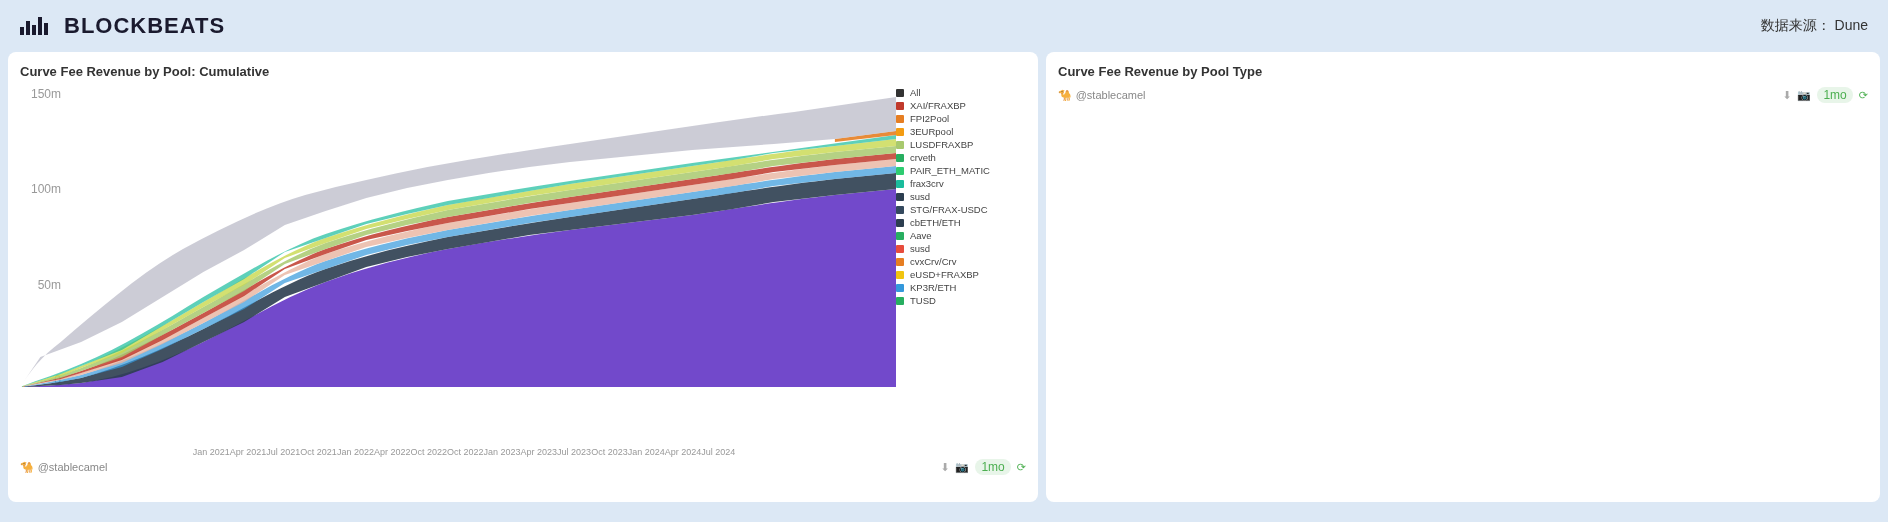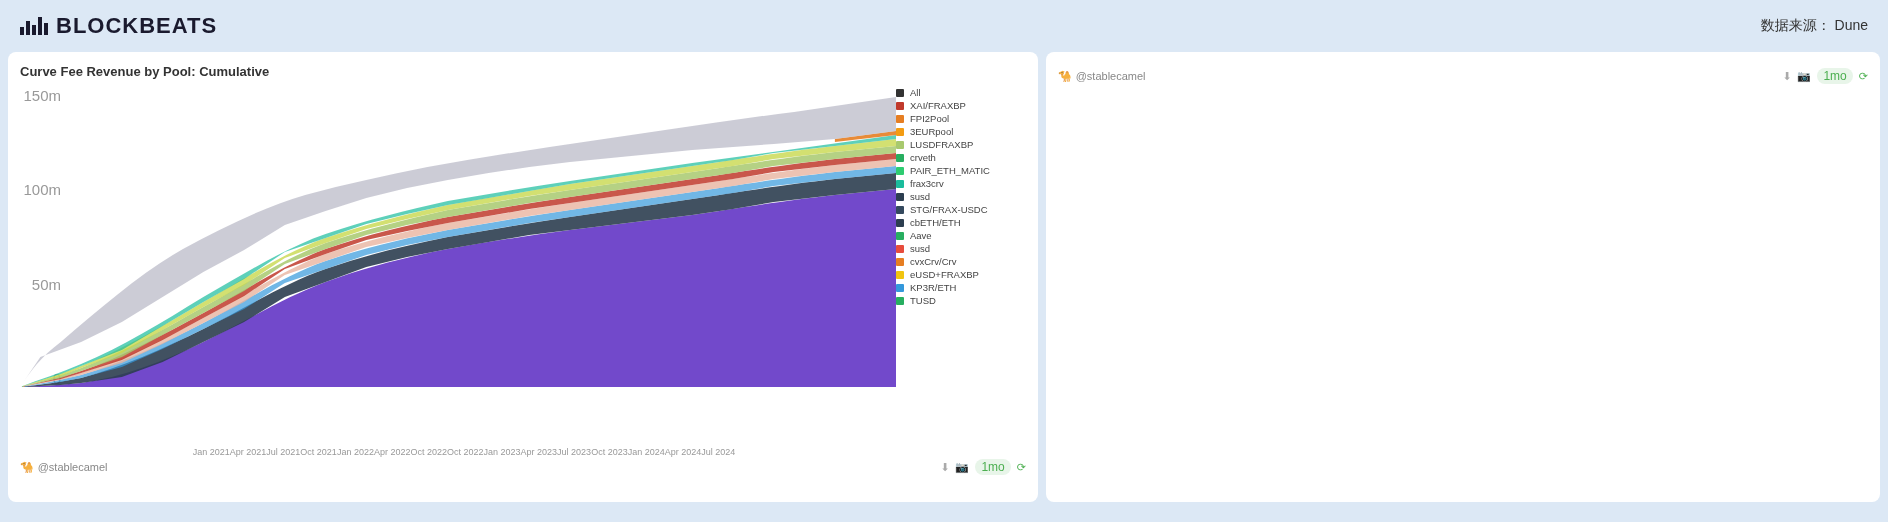--- a/index.html
+++ b/index.html
@@ -13,21 +13,21 @@
       background: #dce8f5;
       padding: 10px 20px;
       display: flex;
       align-items: center;
       justify-content: space-between;
       height: 52px;
     }
     .logo {
       display: flex;
       align-items: center;
-      gap: 8px;
+      gap: 16px;
     }
     .logo-bars {
       display: flex;
       gap: 2px;
       align-items: flex-end;
     }
     .logo-bar {
       background: #1a1a2e;
       width: 4px;
     }
@@ -72,21 +72,21 @@
       top: 0;
       bottom: 40px;
       width: 45px;
       display: flex;
       flex-direction: column;
       justify-content: space-between;
       align-items: flex-end;
       padding-right: 4px;
     }
     .y-label {
-      font-size: 15px;
+      font-size: 12px;
       color: #999;
     }
     .x-label {
       font-size: 9px;
       color: #999;
     }
     .legend-area {
       position: absolute;
       right: 0;
       top: 0;
@@ -314,20 +314,21 @@
       <div class="footer-right">
         <span style="cursor:pointer;color:#aaa;">⬇</span>
         <span style="cursor:pointer;color:#aaa;">📷</span>
         <span class="tag-green">1mo</span>
         <span style="cursor:pointer;color:#4caf50;">⟳</span>
       </div>
     </div>
   </div>
 
   <div class="chart-panel chart-panel-right">
+    <div class="chart-title">Curve Fee Revenue by Pool Type</div>
 
     <div class="chart-footer">
       <div class="footer-left">
         <span style="color:#aaa;">🐪</span>
         <span>@stablecamel</span>
       </div>
       <div class="footer-right">
         <span style="cursor:pointer;color:#aaa;">⬇</span>
         <span style="cursor:pointer;color:#aaa;">📷</span>
         <span class="tag-green">1mo</span>

